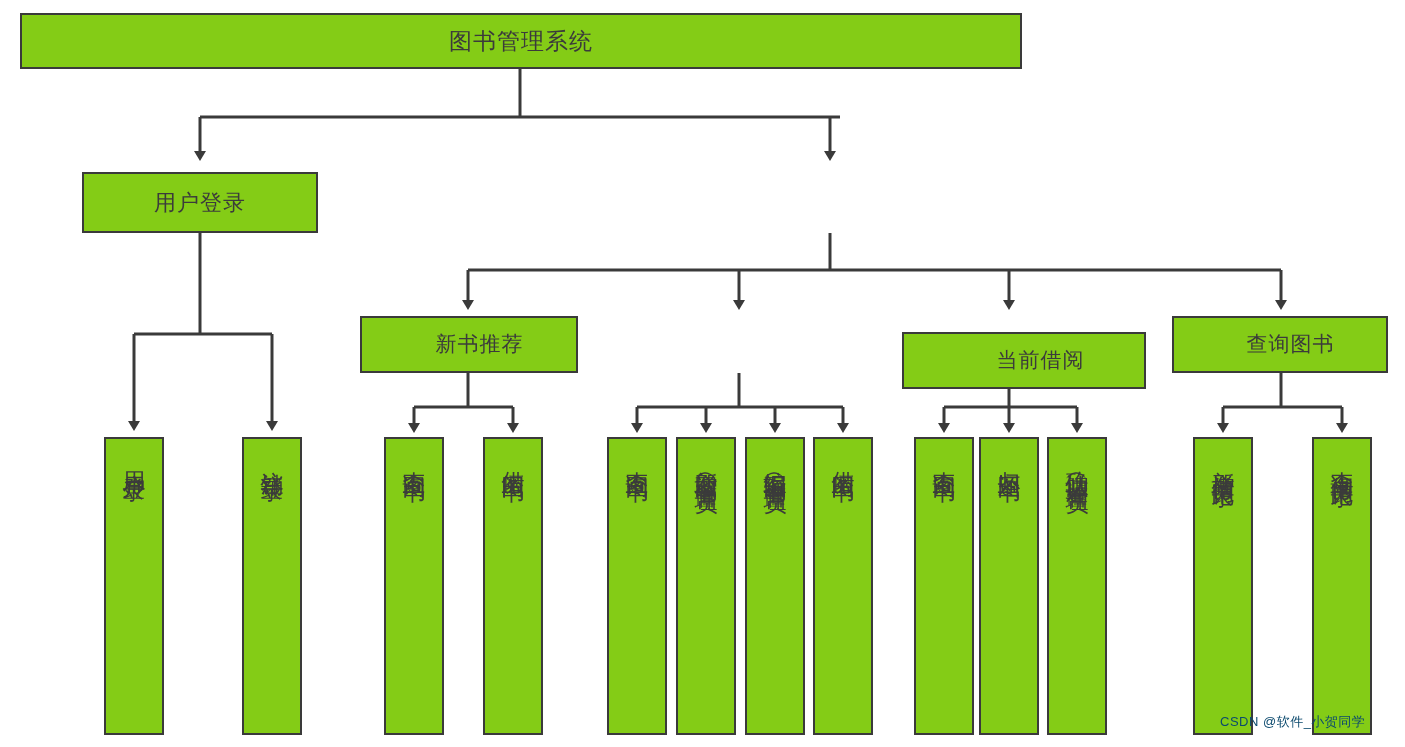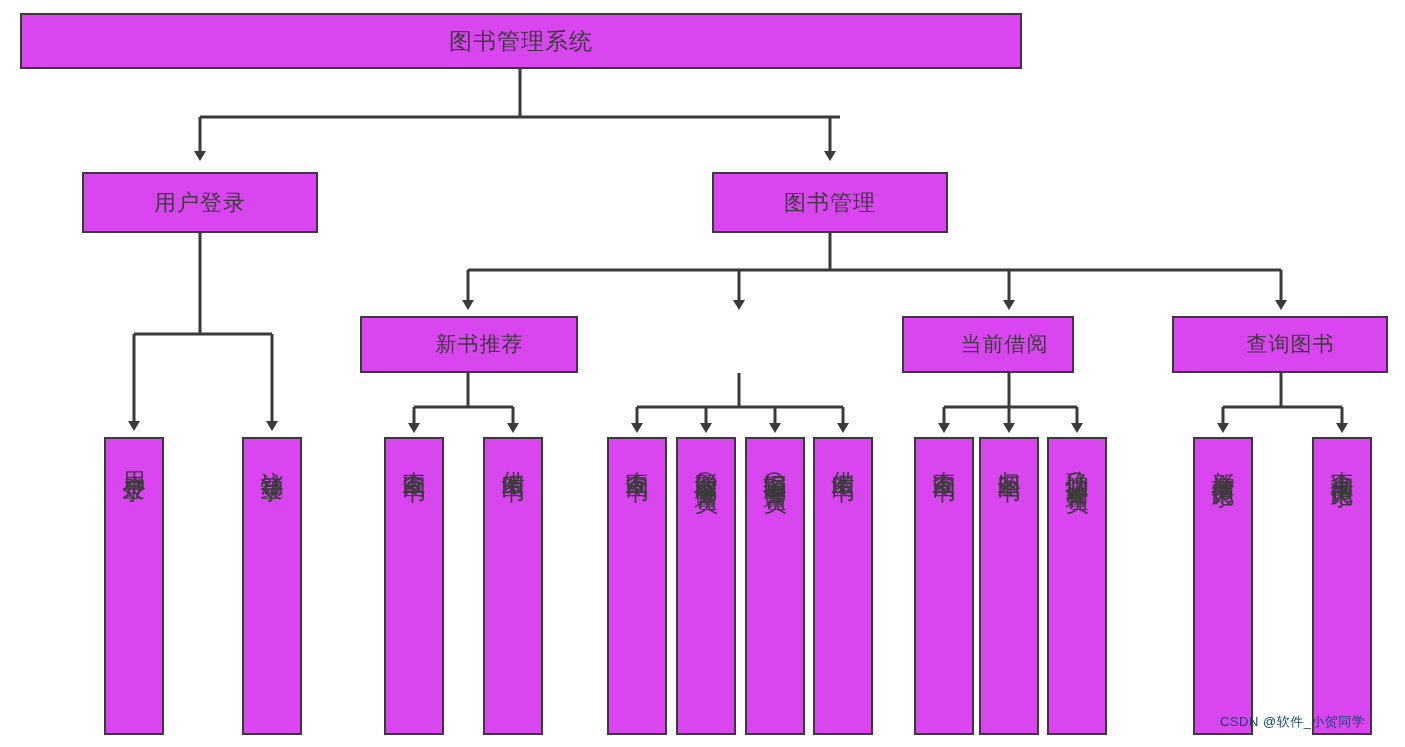--- a/index.html
+++ b/index.html
@@ -9,21 +9,21 @@
     font-family:"Liberation Sans","DejaVu Sans",sans-serif;
     overflow:hidden;
   }
   #canvas{position:relative;width:1405px;height:747px;}
   svg.edges{position:absolute;left:0;top:0;width:1405px;height:747px;}
 
   .node{
     position:absolute;
     box-sizing:border-box;
     border:2.5px solid #3a3a3a;
-    background:#d946ef;
+    background:#84cc16;
     display:flex;
     align-items:center;
     justify-content:center;
     color:#2f2f2f;
   }
   .node .lbl{
     font-size:22px;
     line-height:1.15;
     letter-spacing:1px;
     white-space:nowrap;
@@ -114,28 +114,25 @@
     </g>
   </svg>
 
   <div class="node root" style="left:20px;top:13px;width:1002px;height:56px;">
     <span class="lbl">图书管理系统</span>
   </div>
 
   <div class="node lvl2" style="left:82px;top:172px;width:236px;height:61px;">
     <span class="lbl">用户登录</span>
   </div>
-  <div class="node lvl2" style="left:712px;top:172px;width:236px;height:61px;">
-    <span class="lbl">图书管理</span>
-  </div>
 
   <div class="node lvl3" style="left:360px;top:316px;width:218px;height:57px;">
     <span class="lbl">新书推荐</span>
   </div>
-  <div class="node lvl3" style="left:902px;top:316px;width:172px;height:57px;padding-left:12px;">
+  <div class="node lvl3" style="left:902px;top:332px;width:244px;height:57px;padding-left:12px;">
     <span class="lbl">当前借阅</span>
   </div>
   <div class="node lvl3" style="left:1172px;top:316px;width:216px;height:57px;">
     <span class="lbl">查询图书</span>
   </div>
 
   <div class="node leaf" style="left:104px;top:437px;width:60px;height:298px;">
     <span class="lbl">用户登录</span>
   </div>
   <div class="node leaf" style="left:242px;top:437px;width:60px;height:298px;">

